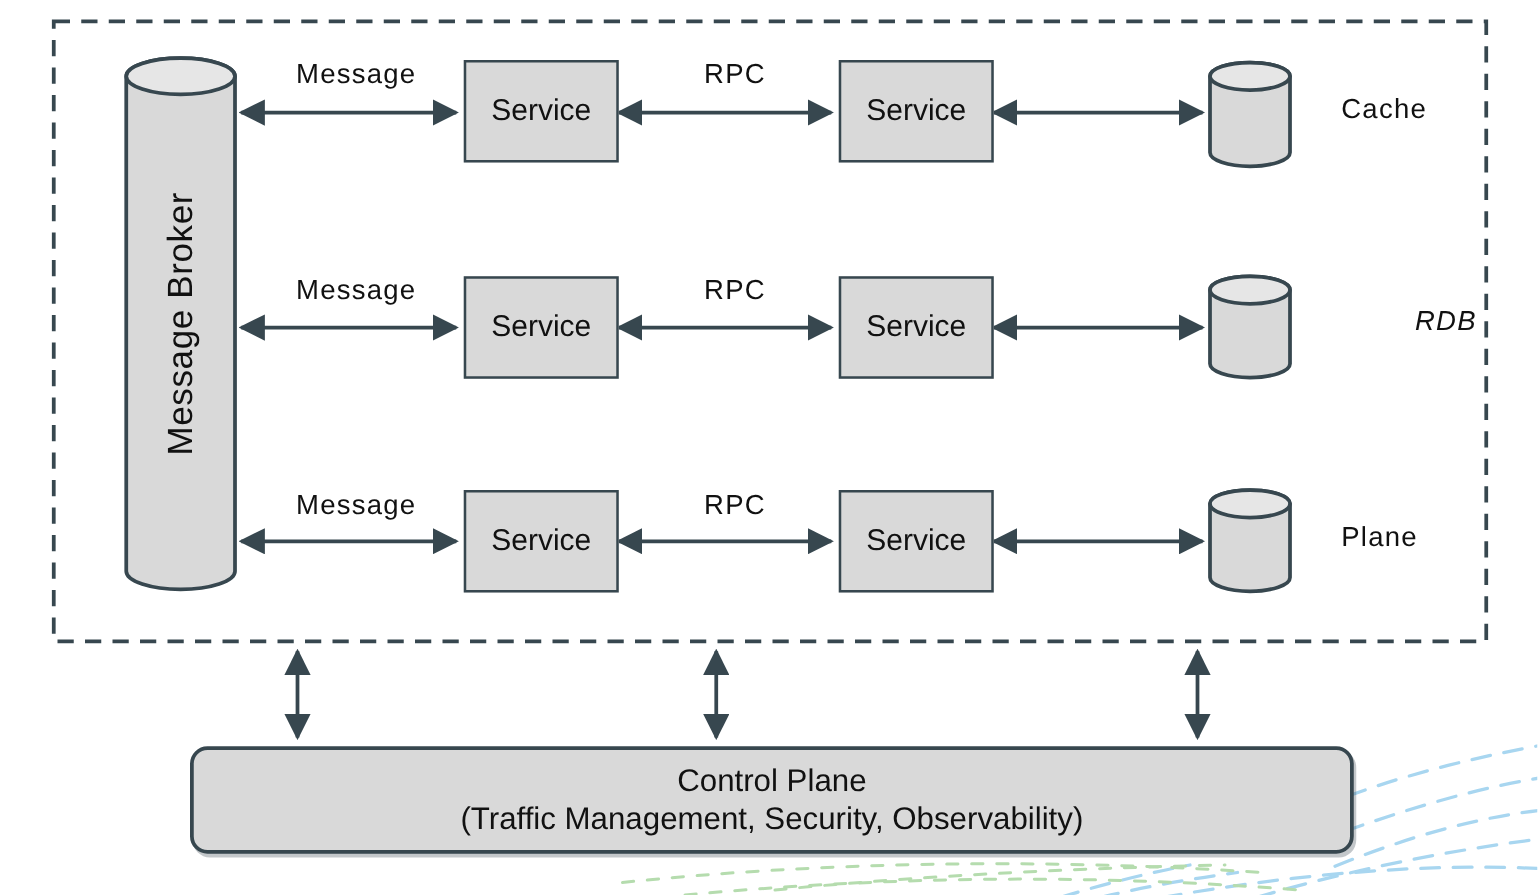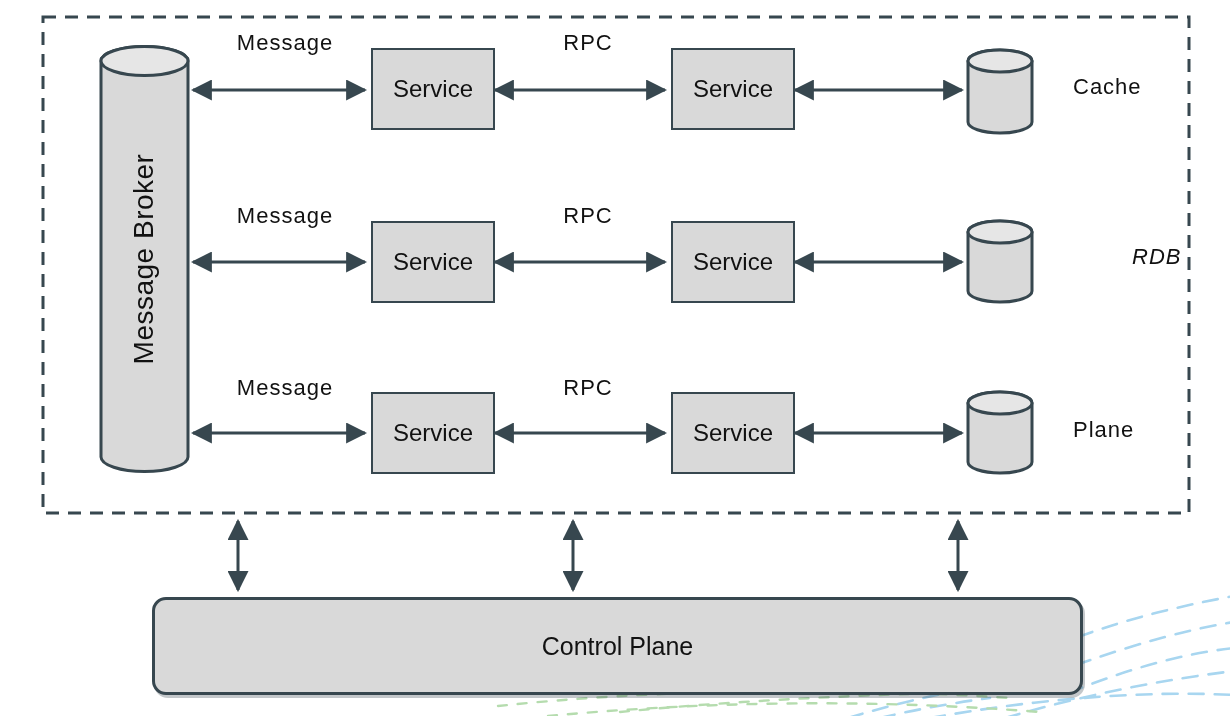--- a/index.html
+++ b/index.html
@@ -18,21 +18,21 @@
     width: 1230px; height: 716px;
   }
   .lbl {
     position: absolute;
     font-size: 22px;
     letter-spacing: 1px;
     line-height: 26px;
     color: #111111;
     white-space: nowrap;
   }
-  .lbl.center { text-align: center; }
+  .lbl.center { text-align: center; margin-top: 16px; }
   .svc {
     position: absolute;
     width: 124px;
     height: 82px;
     box-sizing: border-box;
     background: #d9d9d9;
     border: 2.5px solid #37474f;
     display: flex;
     align-items: center;
     justify-content: center;
@@ -54,21 +54,21 @@
     white-space: nowrap;
     font-size: 28px;
     letter-spacing: 0.5px;
     color: #111111;
   }
   .control-plane {
     position: absolute;
     left: 152px;
     top: 597px;
     width: 931px;
-    height: 98px;
+    height: 86px;
     box-sizing: border-box;
     background: #d9d9d9;
     border: 3px solid #37474f;
     border-radius: 14px;
     box-shadow: 2px 3px 0 rgba(55,71,79,0.30);
     display: flex;
     flex-direction: column;
     align-items: center;
     justify-content: center;
     gap: 2px;
@@ -175,15 +175,16 @@
     <span>Service</span>
   </div>
   <div class="lbl center" style="left:538px; top:375px; width:100px;">RPC</div>
   <div class="svc" style="left:671px; top:392px;">
     <span>Service</span>
   </div>
   <div class="lbl" style="left:1073px; top:417px;">Plane</div>
 
   <div class="control-plane">
     <div class="cp-title">Control Plane</div>
+    <div class="cp-subtitle">(Traffic Management, Security, Observability)</div>
   </div>
 
 </div>
 
 </body></html>

